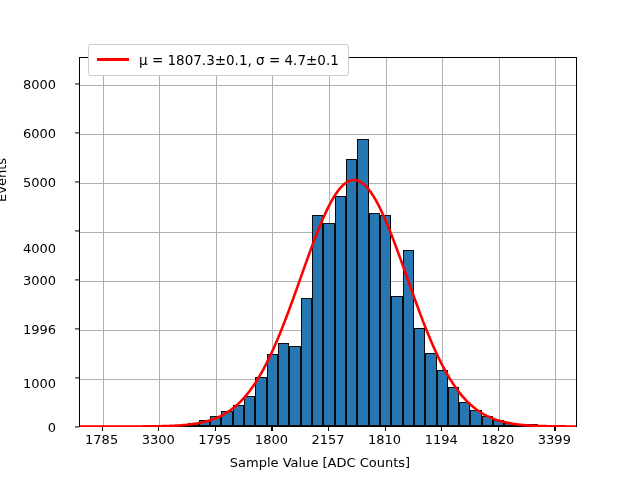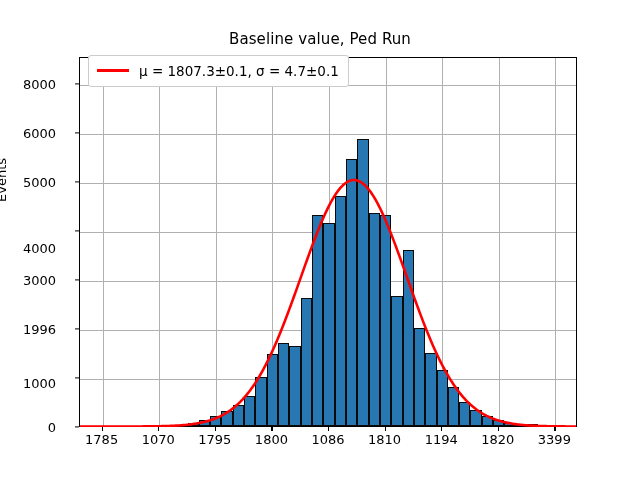--- a/index.html
+++ b/index.html
@@ -31,37 +31,36 @@
   .xtick{position:absolute;top:432px;transform:translateX(-50%);
          font-size:13px;color:#000;white-space:nowrap;}
   .xtickm{position:absolute;top:427px;width:1.2px;height:4px;background:#000;}
 
   #ylabel{position:absolute;left:-6px;top:240px;width:120px;
           transform:rotate(-90deg);transform-origin:left top;
           font-size:13px;color:#000;text-align:center;}
   #xlabel{position:absolute;left:0;top:455px;width:640px;text-align:center;
           font-size:13px;color:#000;}
 
-  #legend{position:absolute;left:88px;top:55px;background:#fff;
+  #legend{position:absolute;left:88px;top:44px;background:#fff;
           border:1px solid #cccccc;border-radius:3px;padding:5px 9px 6px 7px;
           box-shadow:0 0 0 0 rgba(0,0,0,0);}
   .lgrow{display:flex;align-items:center;height:19px;}
   .lgkey{width:34px;margin-right:9px;display:flex;align-items:center;
          justify-content:center;}
   .lgline{width:32px;height:2.6px;background:#ff0000;}
   .lgpatch{width:30px;height:13px;background:#2778b2;border:1.3px solid #0a0a0a;
            box-sizing:border-box;}
   .lgtxt{font-size:13.5px;color:#000;white-space:nowrap;}
 </style>
 </head>
 <body>
 
 <div id="fig">
 
-  <div id="title">Baseline value, Ped Run</div>
 
   <div id="plot">
     <div id="grid">
         <div class="gl glv" style="left: 22.64px;"></div>
         <div class="gl glv" style="left: 79.23px;"></div>
         <div class="gl glv" style="left: 135.82px;"></div>
         <div class="gl glv" style="left: 192.41px;"></div>
         <div class="gl glv" style="left: 249px;"></div>
         <div class="gl glv" style="left: 305.59px;"></div>
         <div class="gl glv" style="left: 362.18px;"></div>
@@ -125,39 +124,40 @@
       <div class="ytick" style="top: 248px;">4000</div>
       <div class="ytickm" style="top: 230.97px; left: 75px;"></div>
       <div class="ytick" style="top: 181.97px;">5000</div>
       <div class="ytickm" style="top: 181.97px; left: 75px;"></div>
       <div class="ytick" style="top: 132.96px;">6000</div>
       <div class="ytickm" style="top: 132.96px; left: 75px;"></div>
       <div class="ytick" style="top: 83.95px;">8000</div>
       <div class="ytickm" style="top: 83.95px; left: 75px;"></div>
       <div class="xtick" style="left: 101.64px;">1785</div>
       <div class="xtickm" style="left: 101.64px;"></div>
-      <div class="xtick" style="left: 158.23px;">1070</div>
+      <div class="xtick" style="left: 158.23px;">3300</div>
       <div class="xtickm" style="left: 158.23px;"></div>
       <div class="xtick" style="left: 214.82px;">1795</div>
       <div class="xtickm" style="left: 214.82px;"></div>
       <div class="xtick" style="left: 271.41px;">1800</div>
       <div class="xtickm" style="left: 271.41px;"></div>
-      <div class="xtick" style="left: 328px;">1086</div>
+      <div class="xtick" style="left: 328px;">2157</div>
       <div class="xtickm" style="left: 328px;"></div>
       <div class="xtick" style="left: 384.59px;">1810</div>
       <div class="xtickm" style="left: 384.59px;"></div>
       <div class="xtick" style="left: 441.18px;">1194</div>
       <div class="xtickm" style="left: 441.18px;"></div>
       <div class="xtick" style="left: 497.77px;">1820</div>
       <div class="xtickm" style="left: 497.77px;"></div>
       <div class="xtick" style="left: 554.36px;">3399</div>
       <div class="xtickm" style="left: 554.36px;"></div>
     </div>
 
   <div id="ylabel">Events</div>
+  <div id="xlabel">Sample Value [ADC Counts]</div>
 
   <div id="legend">
     <div class="lgrow">
       <span class="lgkey">
           <span class="lgline"></span>
         </span>
       <span class="lgtxt">μ = 1807.3±0.1, σ = 4.7±0.1</span>
     </div>
   </div>
 </div>

